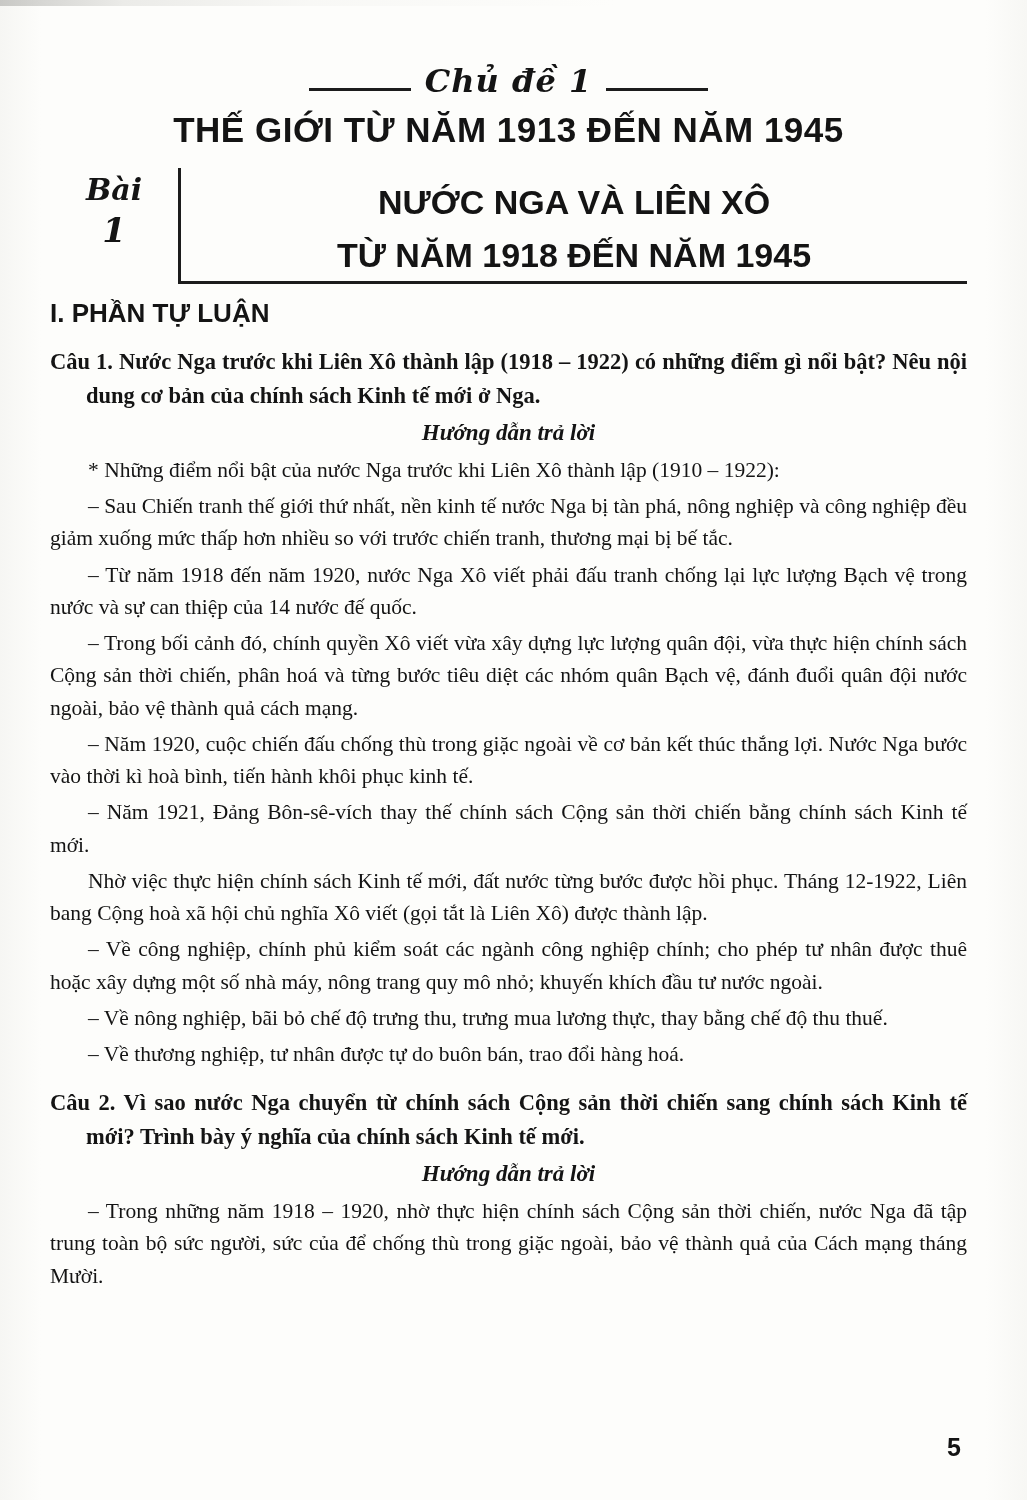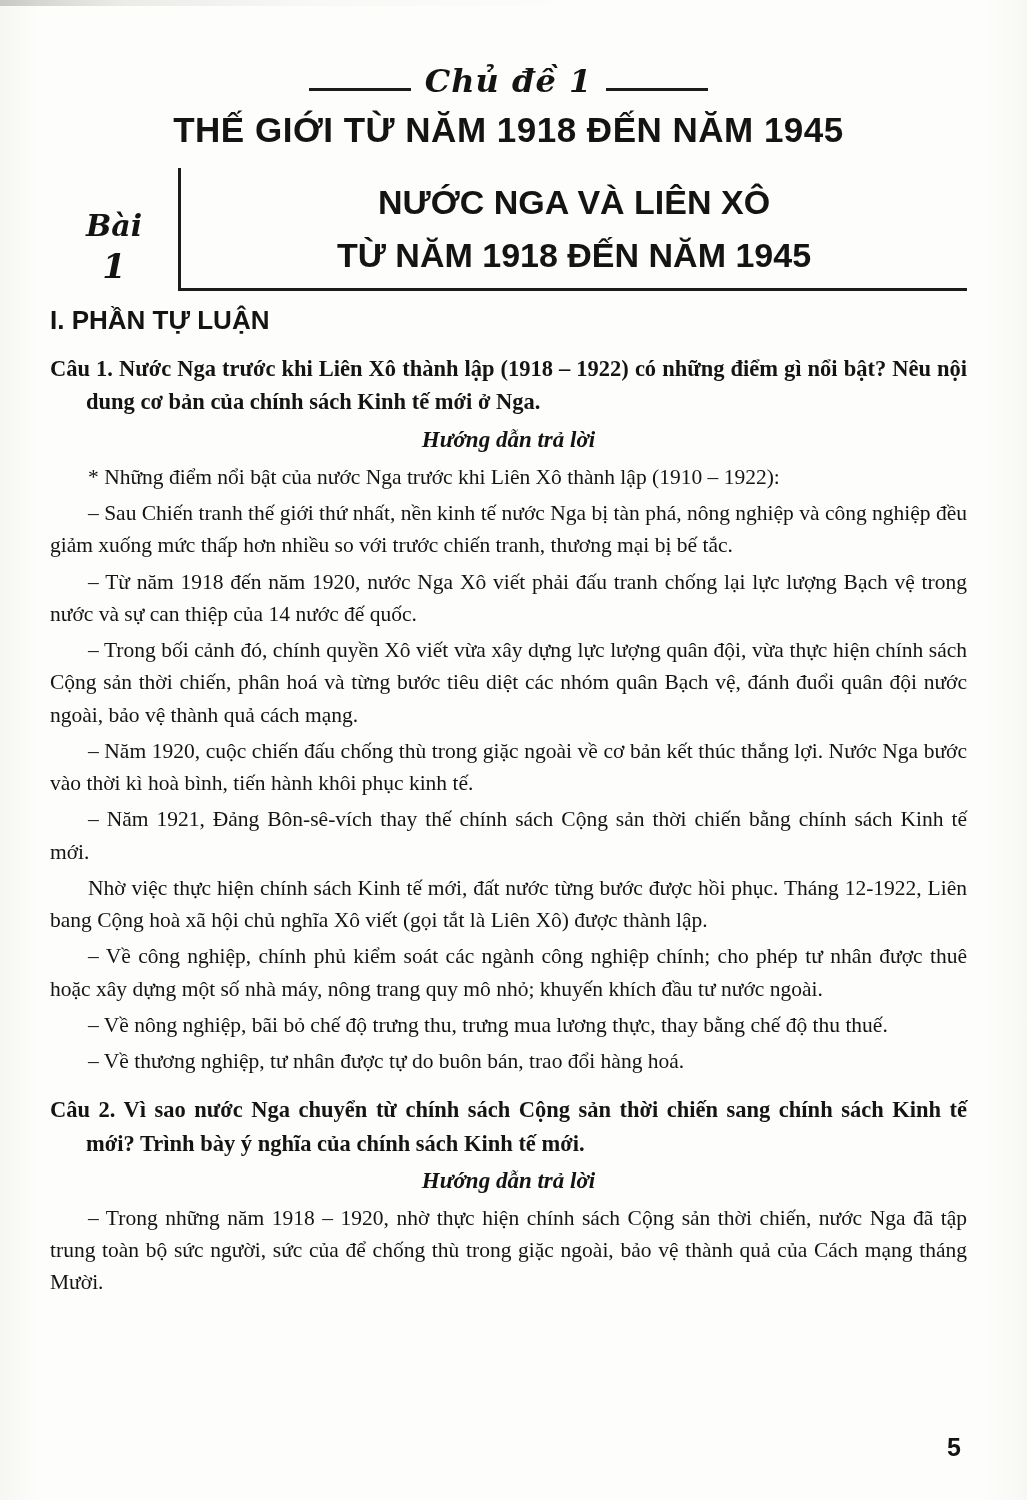--- a/index.html
+++ b/index.html
@@ -54,21 +54,21 @@
     min-height: 96px;
   }
   .lesson-label {
     width: 128px;
     text-align: center;
     font-family: "DejaVu Serif", serif;
     font-style: italic;
     font-weight: bold;
     padding-top: 4px;
   }
-  .lesson-label .word { font-size: 30px; line-height: 1.2; margin-top: 36px; }
+  .lesson-label .word { font-size: 30px; line-height: 1.2; }
   .lesson-label .num  { font-size: 34px; line-height: 1.3; }
   .lesson-divider {
     width: 3px;
     background: #1c1c1c;
   }
   .lesson-title {
     flex: 1;
     text-align: center;
     font-family: "Liberation Sans", sans-serif;
     font-weight: bold;
@@ -140,21 +140,21 @@
 
 <div class="page">
   <div class="scan-edge"></div>
 
   <div class="chapter-row">
     <span class="orn-line"></span>
     <span class="chapter-label">Chủ đề 1</span>
     <span class="orn-line"></span>
   </div>
 
-  <div class="chapter-title">THẾ GIỚI TỪ NĂM 1918 ĐẾN NĂM 1945</div>
+  <div class="chapter-title">THẾ GIỚI TỪ NĂM 1913 ĐẾN NĂM 1945</div>
 
   <div class="lesson-row">
     <div class="lesson-label">
       <div class="word">Bài</div>
       <div class="num">1</div>
     </div>
     <div class="lesson-divider"></div>
     <div class="lesson-title">
       <div>NƯỚC NGA VÀ LIÊN XÔ</div>
       <div>TỪ NĂM 1918 ĐẾN NĂM 1945</div>

